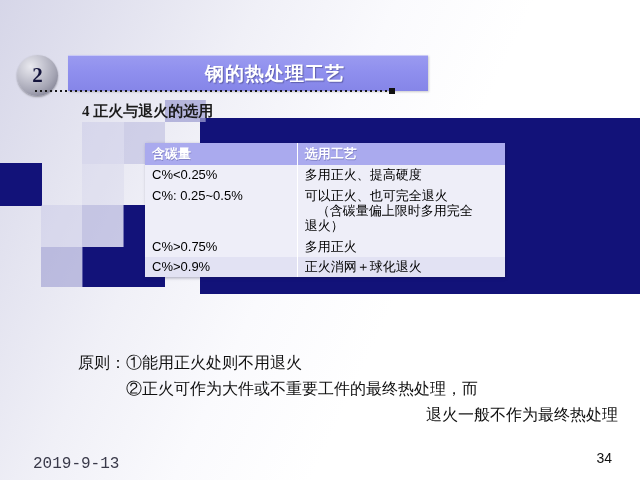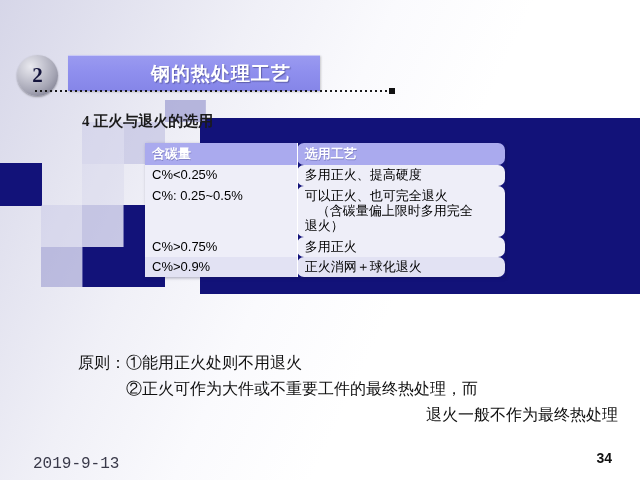--- a/index.html
+++ b/index.html
@@ -31,21 +31,21 @@
     box-shadow:0 1px 2px rgba(0,0,0,0.35);
   }
   #badge span{
     display:block;text-align:center;line-height:41px;
     font-size:21px;font-weight:bold;color:#14143c;
     font-family:"Liberation Serif","DejaVu Serif",serif;
   }
 
   
   #title-bar{
-    position:absolute;left:68px;top:55px;width:252px;height:35px;
+    position:absolute;left:68px;top:55px;width:360px;height:35px;
     background:linear-gradient(180deg,#9a9af0 0%, #8f8fee 45%, #8585e8 100%);
     border-top:1px solid #c9c9f6;
     box-shadow:1px 1px 2px rgba(0,0,0,0.20);
   }
   #title-bar span{
     display:block;line-height:35px;text-align:center;padding-left:54px;
     color:#ffffff;font-size:19px;font-weight:bold;letter-spacing:1px;
     font-family:"DejaVu Sans","Liberation Sans",sans-serif;
     text-shadow:1px 1px 1px rgba(40,40,90,0.45);
   }
@@ -53,21 +53,21 @@
   #dotted-rule{
     position:absolute;left:35px;top:90px;width:355px;height:2px;
     background-image:repeating-linear-gradient(90deg,#1a1a1a 0,#1a1a1a 2px,transparent 2px,transparent 5px);
   }
   #rule-end-dot{position:absolute;left:389px;top:88px;width:6px;height:6px;background:#111;}
 
   
   #subtitle{
     position:absolute;left:82px;top:102px;
     font-family:"Liberation Serif","DejaVu Serif",serif;
-    font-size:15px;font-weight:bold;color:#1b1b1b;white-space:nowrap;margin-top:10px;
+    font-size:15px;font-weight:bold;color:#1b1b1b;white-space:nowrap;
   }
 
   
   #tbl{
     position:absolute;left:145px;top:143px;width:360px;
     border-collapse:collapse;
     box-shadow:1px 1px 3px rgba(20,20,60,0.35);
   }
   #tbl td,#tbl th{
     text-align:left;vertical-align:top;
@@ -75,21 +75,21 @@
     font-family:"Liberation Sans","DejaVu Sans",sans-serif;
     font-size:13px;color:#000000;line-height:1.18;
     border-right:1px solid #ffffff;
   }
   #tbl th{
     background:#aaaaee;color:#ffffff;font-weight:bold;font-size:13px;
     padding-top:3px;padding-bottom:4px;
     text-shadow:0.5px 0.5px 0 rgba(90,90,160,0.5);
   }
   #tbl .c0{width:147px;}
-  #tbl .c1{width:213px;border-right:none;border-radius:7px;}
+  #tbl .c1{width:213px;border-right:none;}
   #tbl th.c1{border-right:none;}
   .row-a td{background:#eeeef8;}
   .row-b td{background:#e2e2f3;}
   .cont{display:block;padding-left:13px;text-indent:-1px;}
 
   
   #notes{
     position:absolute;left:78px;top:350px;width:540px;
     font-family:"Liberation Serif","DejaVu Serif",serif;
     font-size:16px;color:#111;line-height:1.62;
@@ -99,21 +99,21 @@
 
   
   #foot-date{
     position:absolute;left:33px;top:455px;
     font-family:Liberation Mono, monospace;
     font-size:16px;color:#3a3a4a;
   }
   #foot-page{
     position:absolute;right:28px;top:450px;
     font-family:"Liberation Sans","DejaVu Sans",sans-serif;
-    font-size:14px;font-weight:bold;color:#111;
+    font-size:14px;font-weight:normal;color:#111;
   }
 </style>
 </head>
 <body>
 
 <div id="slide">
 
   <div class="deco navy" id="navy-band"></div>
 
   <div class="deco navy" style="left:0px;top:163px;width:42px;height:43px;"></div>

